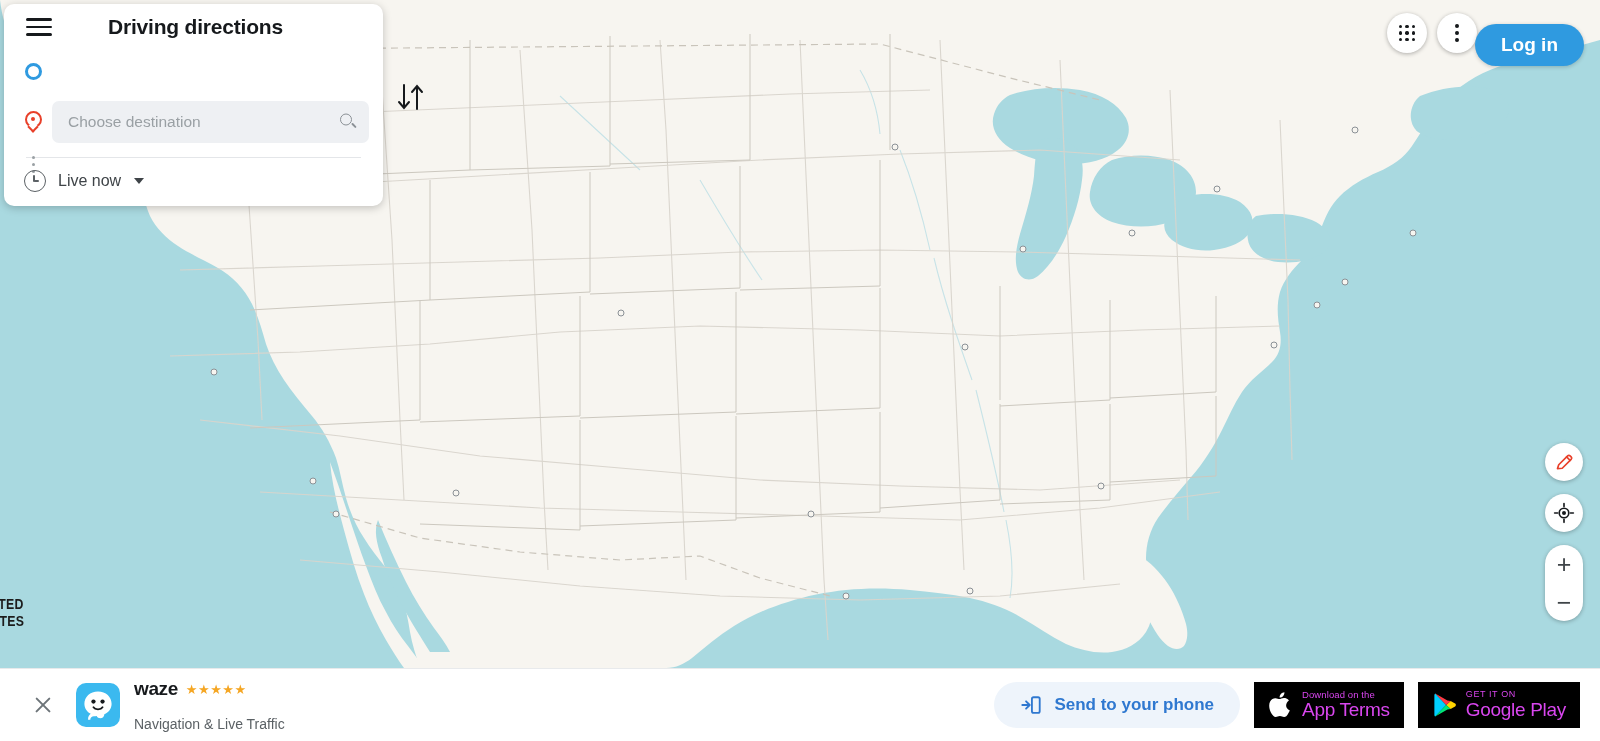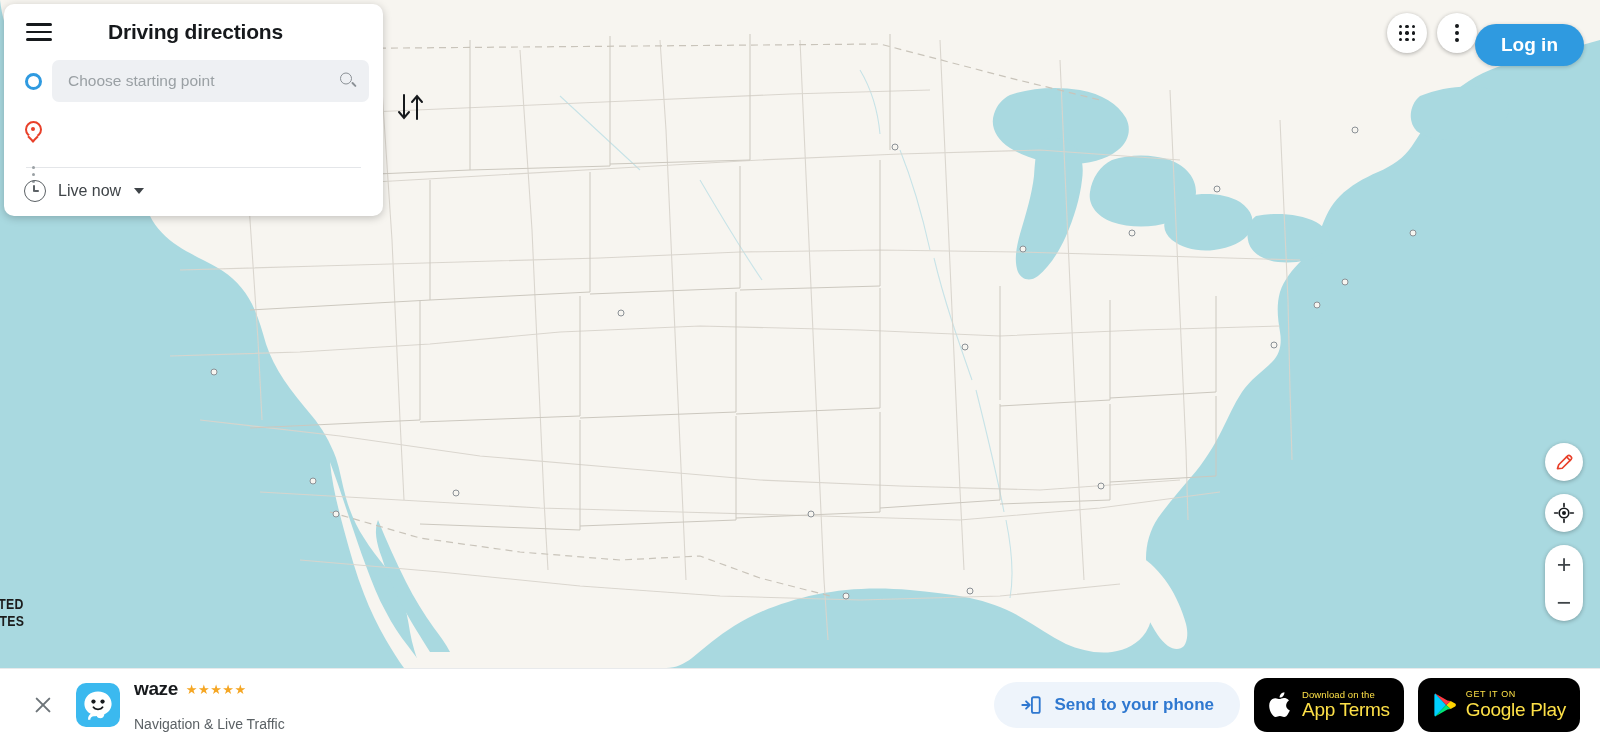--- a/index.html
+++ b/index.html
@@ -67,21 +67,21 @@
     left: 4px; top: 4px;
     width: 379px;
     background: #fff;
     border-radius: 10px;
     box-shadow: 0 2px 8px rgba(0,0,0,.22);
     padding: 0 0 14px 0;
   }
   .panel-head {
     display: flex;
     align-items: center;
-    height: 56px;
+    height: 46px;
     padding: 0 14px;
     border-radius: 15px;
   }
   .hamburger {
     width: 26px; height: 26px;
     display: flex; flex-direction: column;
     justify-content: center; gap: 5px;
     cursor: pointer;
     flex: 0 0 auto;
     margin-left: 8px;
@@ -400,28 +400,28 @@
     display: flex; align-items: center; gap: 12px;
     height: 46px; padding: 0 26px;
     border-radius: 23px;
     background: #eef4fb;
     color: #2f78d0;
     font-size: 17px; font-weight: 700;
     border: 0; cursor: pointer;
     font-family: "Liberation Sans", sans-serif;
   }
   .store-badge {
-    height: 54px;
+    height: 46px;
     background: #000;
-    border-radius: 13px;
+    border-radius: 0;
     display: flex; align-items: center;
     gap: 8px;
     padding: 0 14px;
     cursor: pointer;
-    color: #fde047;
+    color: #d946ef;
   }
   .badge-lines { display: flex; flex-direction: column; line-height: 1.05; }
   .badge-small { font-size: 9.5px; letter-spacing: .1px; }
   .badge-big { font-size: 19px; font-weight: 400; letter-spacing: -.3px; }
   .badge-small.caps { font-size: 9px; letter-spacing: .6px; }
 </style>
 </head>
 <body>
 
 <div id="app">
@@ -667,36 +667,36 @@
           <i></i>
       </div>
       <div class="panel-title">Driving directions</div>
     </div>
 
     <div style="position:relative;">
       <div class="routerow">
         <div class="endpoint">
           <div class="ring"></div>
         </div>
-        <div class="field">
-          <input type="text" placeholder="Choose starting point" style="">
-          <span class="search-ico">
-            <span></span>
-              <em></em>
-          </span>
-        </div>
       </div>
 
       <div class="gap"></div>
 
       <div class="routerow">
         <div class="endpoint">
           <div class="pin">
               <i></i>
             </div>
+        </div>
+        <div class="field">
+          <input type="text" placeholder="Choose destination" style="">
+          <span class="search-ico">
+            <span></span>
+              <em></em>
+          </span>
         </div>
       </div>
 
       <div class="dots">
         <i></i>
           <i></i>
           <i></i>
       </div>
 
       <div id="swap">

